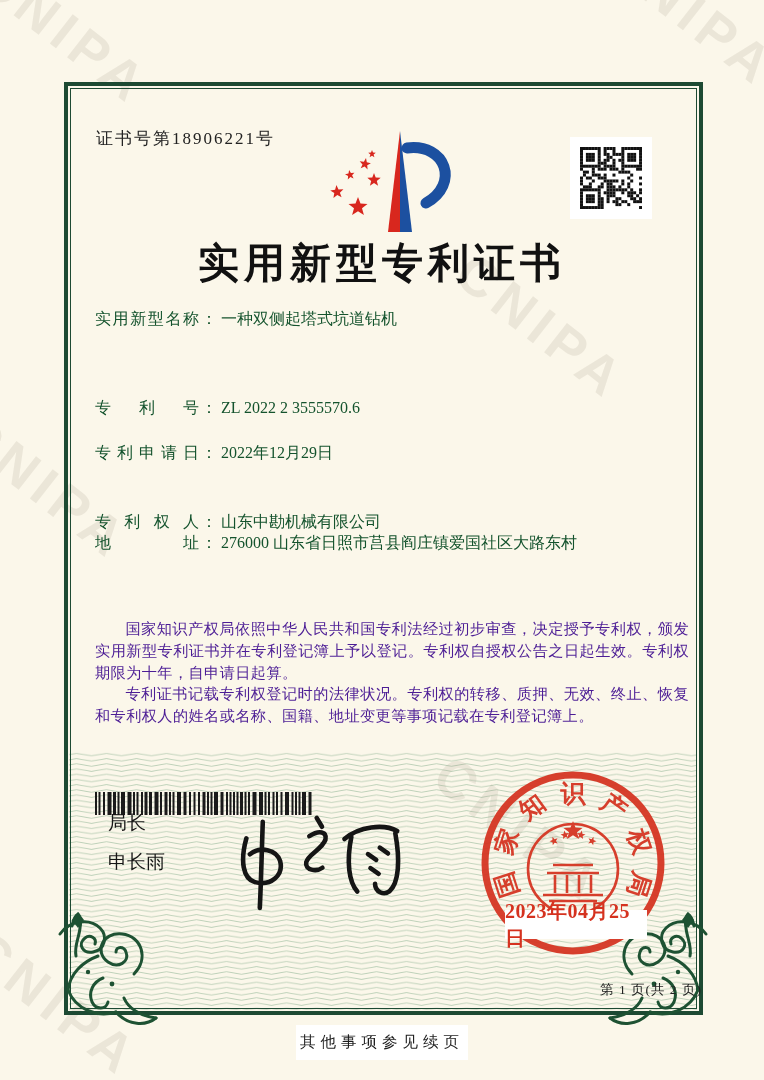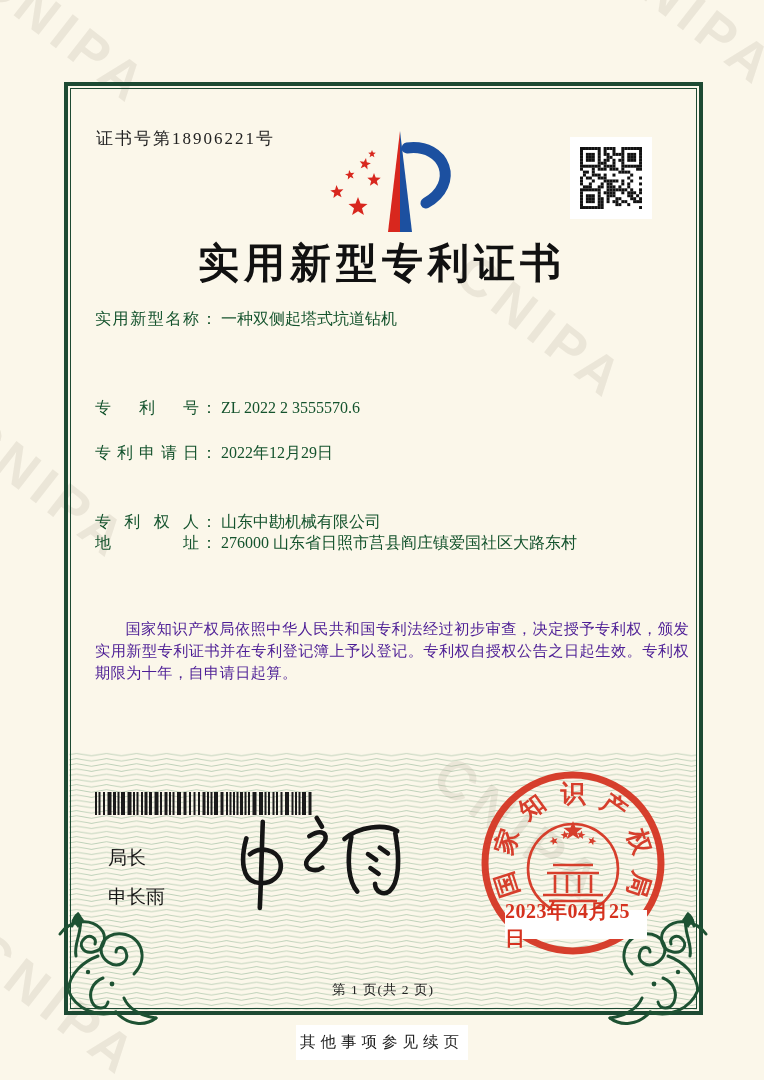--- a/index.html
+++ b/index.html
@@ -26,29 +26,29 @@
          font-size:41px;font-weight:bold;letter-spacing:5px;color:#111;z-index:5;}
   .field{position:absolute;left:95px;width:600px;font-size:16px;color:#14532d;z-index:5;white-space:nowrap;}
   .flabel{display:inline-block;width:104px;text-align:justify;text-align-last:justify;vertical-align:top;}
   .fcolon{display:inline-block;margin:0 4px 0 2px;}
   .grant2{position:absolute;left:390px;top:0;}
   .grant2 .flabel{width:96px;}
   .paras{position:absolute;left:95px;top:618px;width:594px;z-index:5;
          font-size:15.2px;line-height:21.8px;text-align:justify;color:#4c1d95;letter-spacing:0.4px;}
   .paras p{margin:0;text-indent:2em;}
   .barcode{position:absolute;left:95px;top:792px;z-index:6;}
-  .signer{position:absolute;left:108px;top:845px;z-index:6;
+  .signer{position:absolute;left:108px;top:810px;z-index:6;
           font-family:"Liberation Sans","DejaVu Sans",sans-serif;font-size:19px;color:#161616;}
   .signer div{margin-bottom:13px;}
   .signature{position:absolute;left:215px;top:798px;z-index:6;transform:rotate(-2deg);}
   .seal{position:absolute;left:478px;top:768px;z-index:7;opacity:0.93;}
   .sealdate{position:absolute;left:505px;top:910px;width:142px;height:29px;background:#fff;
             z-index:8;display:flex;align-items:center;justify-content:center;
             font-size:20px;font-weight:bold;color:#d5321f;letter-spacing:0.5px;}
-  .pagefooter{position:absolute;left:64px;top:981px;width:638px;text-align:center;
+  .pagefooter{position:absolute;left:64px;top:981px;width:638px;text-align:right;
               font-size:13.5px;color:#222;z-index:6;letter-spacing:1px;}
   .contnote{position:absolute;left:50%;top:1025px;transform:translateX(-50%);
             background:#ffffff;padding:7px 4px;font-size:15.5px;letter-spacing:5px;
             color:#1d1d1d;z-index:6;white-space:nowrap;}
 </style>
 </head>
 <body>
 
 <div class="page">
 
@@ -368,20 +368,21 @@
   </div>
   <div class="field" style="top:512px;">
     <span class="flabel">专利权人</span><span class="fcolon">：</span><span>山东中勘机械有限公司</span>
   </div>
   <div class="field" style="top:533px;">
     <span class="flabel">地址</span><span class="fcolon">：</span><span>276000 山东省日照市莒县阎庄镇爱国社区大路东村</span>
   </div>
 
   <div class="paras">
     <p>国家知识产权局依照中华人民共和国专利法经过初步审查，决定授予专利权，颁发实用新型专利证书并在专利登记簿上予以登记。专利权自授权公告之日起生效。专利权期限为十年，自申请日起算。</p>
+    <p>专利证书记载专利权登记时的法律状况。专利权的转移、质押、无效、终止、恢复和专利权人的姓名或名称、国籍、地址变更等事项记载在专利登记簿上。</p>
   </div>
 
   <svg class="barcode" id="barcode" width="218" height="23">
       <rect x="0" y="0" width="2" height="23" fill="#1a1a1a"></rect>
       <rect x="3.5" y="0" width="2" height="23" fill="#1a1a1a"></rect>
       <rect x="8" y="0" width="2" height="23" fill="#1a1a1a"></rect>
       <rect x="12.5" y="0" width="4" height="23" fill="#1a1a1a"></rect>
       <rect x="18" y="0" width="3" height="23" fill="#1a1a1a"></rect>
       <rect x="22.5" y="0" width="2" height="23" fill="#1a1a1a"></rect>
       <rect x="26" y="0" width="4" height="23" fill="#1a1a1a"></rect>

